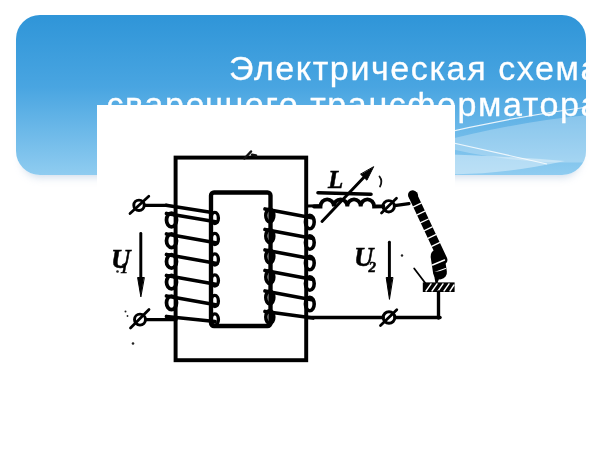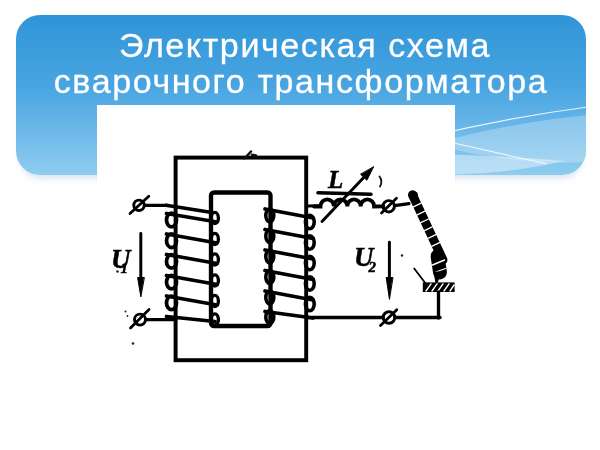--- a/index.html
+++ b/index.html
@@ -1,19 +1,19 @@
 <!DOCTYPE html>
 <html lang="ru"><head><meta charset="utf-8">
 <style>
 html,body{margin:0;padding:0;background:#fff;}
 #page{position:relative;width:600px;height:450px;background:#fff;overflow:hidden;font-family:"Liberation Sans",sans-serif;}
 #hdr{position:absolute;left:16px;top:15px;width:570px;height:160px;border-radius:24px;
  background:linear-gradient(180deg,#2f95d8 0%,#49a5e1 45%,#8fccf0 100%);
  box-shadow:0 8px 9px -6px rgba(135,170,205,.42);overflow:hidden;z-index:1;}
-#title{position:absolute;left:1px;top:27px;width:600px;text-align:center;color:#fff;
+#title{position:absolute;left:1px;top:50px;width:600px;text-align:right;color:#fff;
  font-size:34px;line-height:36px;z-index:2;letter-spacing:1.6px;-webkit-text-stroke:0.3px #fff;}
 #panel{position:absolute;left:97px;top:105px;width:358px;height:285px;background:#fff;z-index:3;}
 #diag{position:absolute;left:0;top:0;z-index:4;will-change:transform;}
 #title{will-change:transform;}
 </style></head><body>
 <div id="page">
 
 <div id="hdr">
 <svg width="570" height="160" viewBox="0 0 570 160">
 

